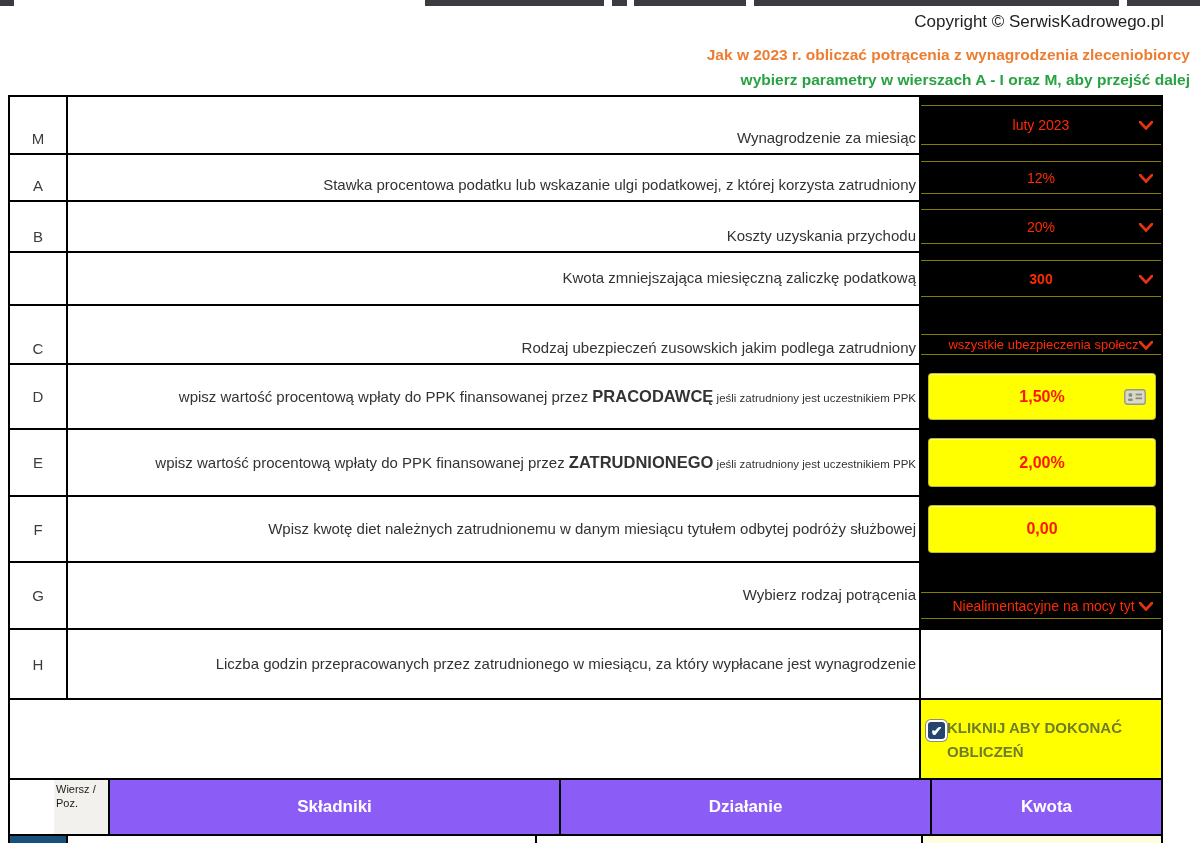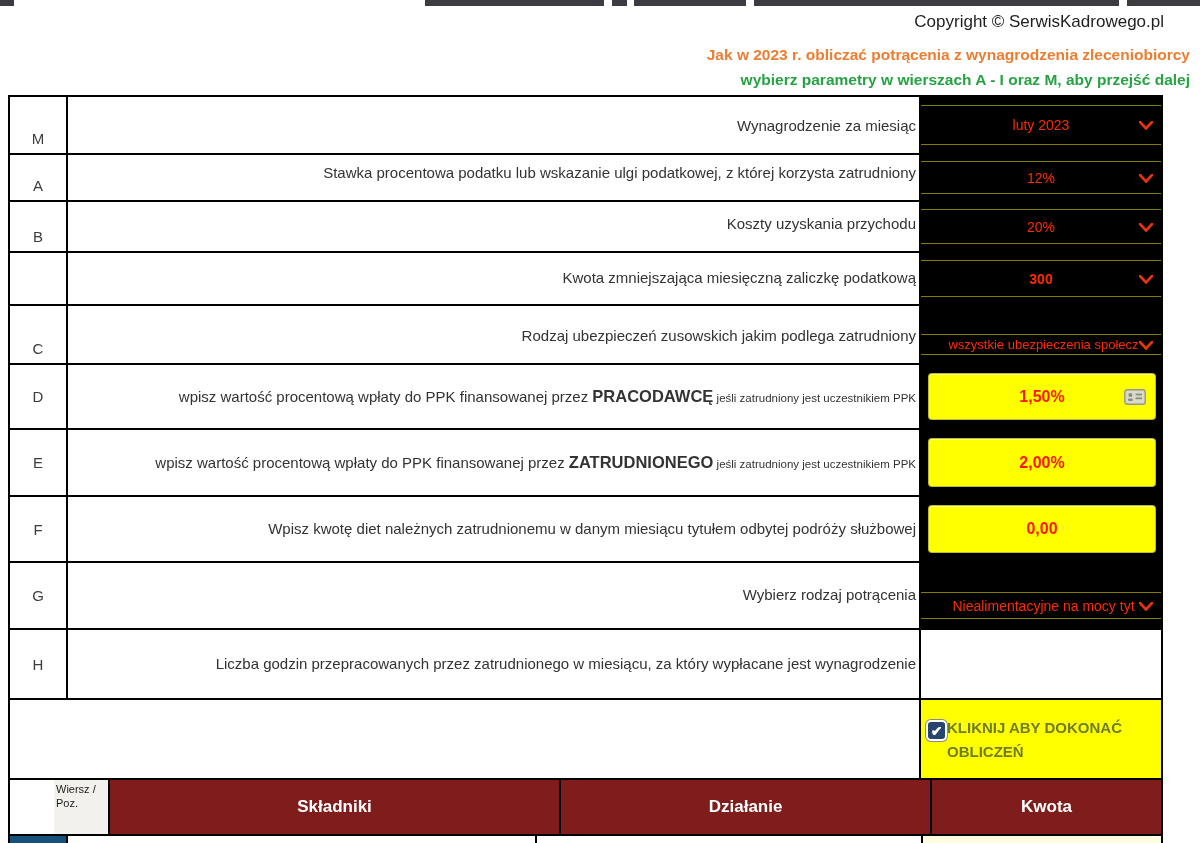--- a/index.html
+++ b/index.html
@@ -19,21 +19,21 @@
   
   .sheet { position: absolute; left: 8px; top: 95px; width: 1155px; height: 750px;
     border: 2px solid #000; background: #fff; }
   .row { display: flex; border-bottom: 2px solid #000; background: #fff; }
   .cell { position: relative; }
   .label-cell { width: 58px; border-right: 2px solid #000; display: flex;
     justify-content: center; font-size: 15px; color: #3c3c3c; }
   .desc-cell { width: 853px; border-right: 2px solid #000; display: flex;
     justify-content: flex-end; text-align: right; padding: 0 3px 0 12px;
     font-size: 15px; color: #333; line-height: 1.35; }
-  .v-bottom { align-items: flex-end; padding-bottom: 17px; }
+  .v-bottom { align-items: flex-end; padding-bottom: 5px; }
   .v-center { align-items: center; }
   .label-cell.v-bottom { padding-bottom: 6px; }
   .value-cell { width: 240px; background: #000000; }
 
   .desc-strong { font-weight: bold; font-size: 16.5px; }
   .desc-small { font-size: 11.5px; }
 
   
   .sel { position: absolute; left: 0; right: 0; top: 14%; bottom: 14%;
     border-top: 1px solid rgba(180,165,0,.75); border-bottom: 1px solid rgba(180,165,0,.75);
@@ -57,21 +57,21 @@
     background: #25456e; border: 2px solid #fff; border-radius: 5px;
     box-shadow: 0 0 0 1px #8a8a8a; color: #fff; font-size: 14px; font-weight: bold;
     display: flex; align-items: center; justify-content: center; cursor: pointer; }
   .calc-text { position: absolute; left: 26px; right: 8px; top: 16px;
     text-align: left; font-weight: bold; font-size: 15px; color: #6e7d2a;
     line-height: 1.6; }
 
   
   .hdr-corner { width: 58px; background: #f2f1ed; border-right: 2px solid #000;
     font-size: 11px; color: #1c1c1c; padding: 3px 2px; line-height: 1.25; margin-left: 44px; }
-  .hdr-cell { background: #7f1d1d; color: #fff; font-weight: bold; font-size: 17px;
+  .hdr-cell { background: #8b5cf6; color: #fff; font-weight: bold; font-size: 17px;
     display: flex; align-items: center; justify-content: center;
     border-right: 2px solid #000; }
   .hdr-skladniki { width: 469px; }
   .hdr-dzialanie { width: 386px; }
   .hdr-kwota { width: 238px; border-right: none; }
 
   
   .part-label { width: 58px; background: #15517b; border-right: 2px solid #000; }
   .part-a { width: 469px; border-right: 2px solid #000; background: #fff; }
   .part-b { width: 386px; border-right: 2px solid #000; background: #fff; }

